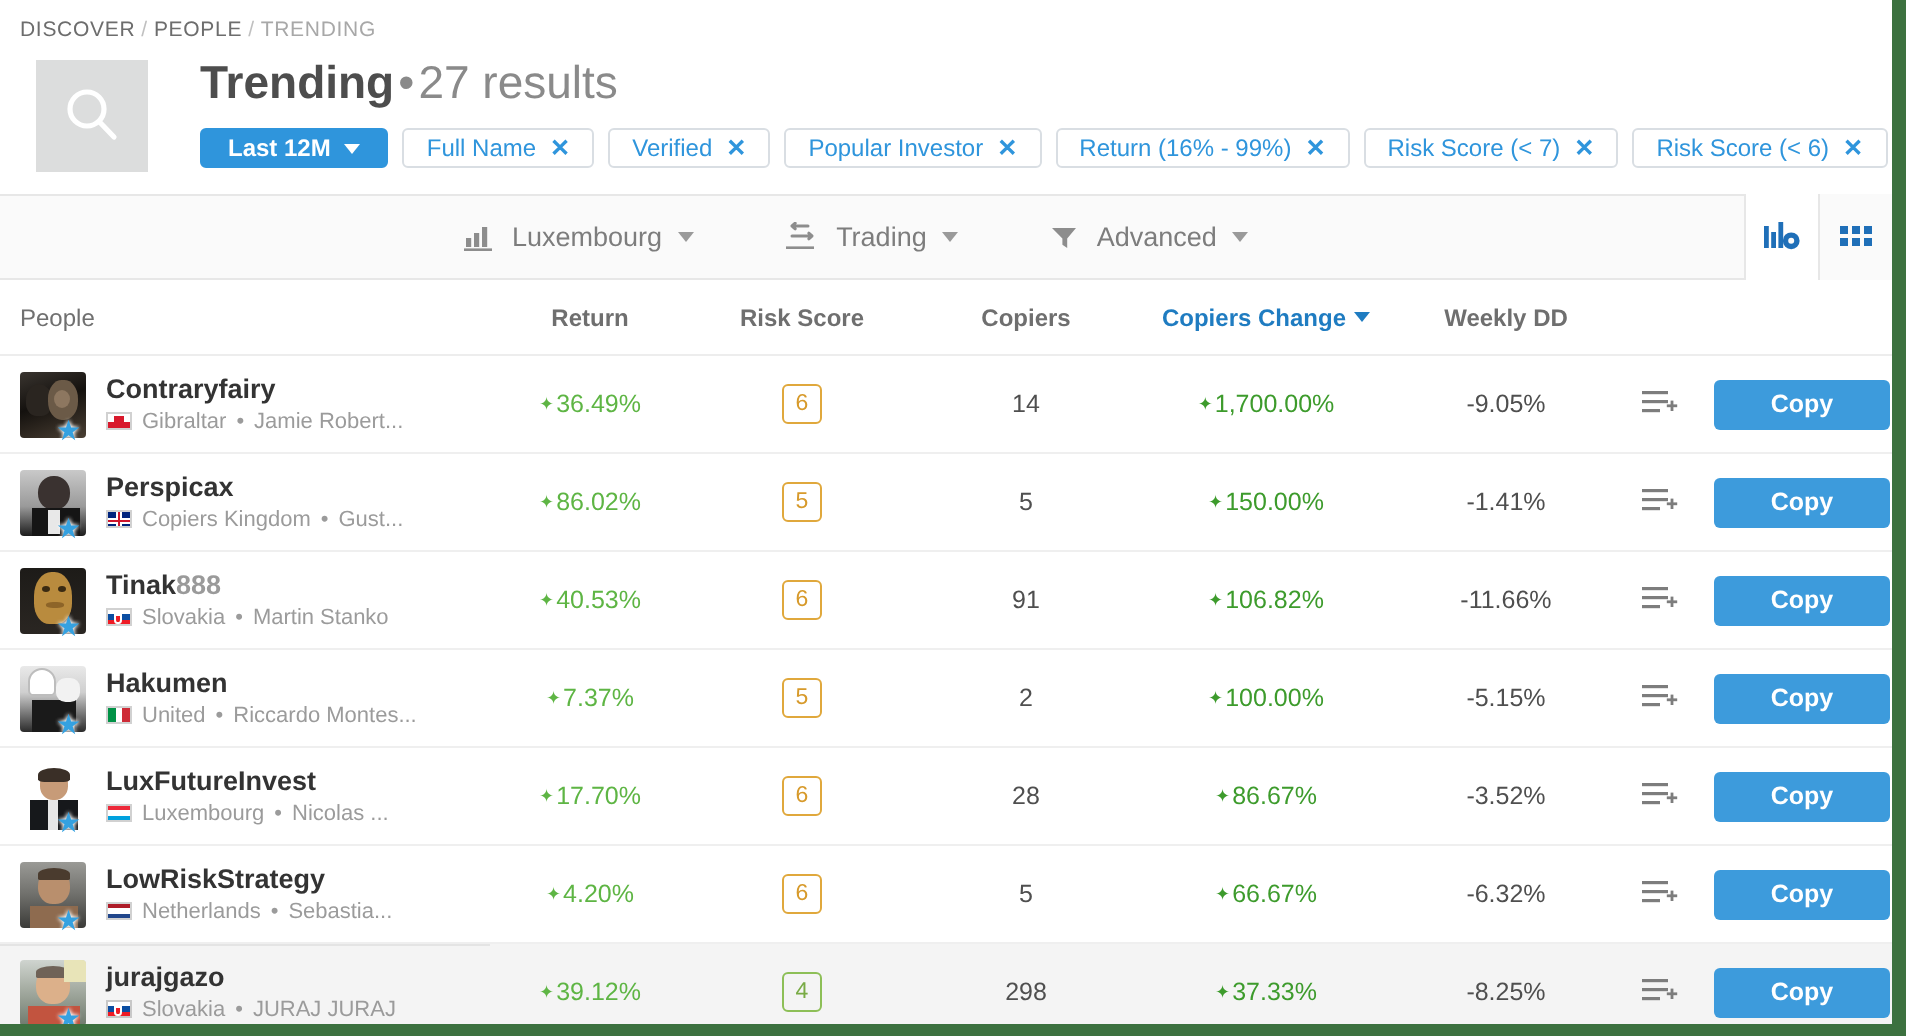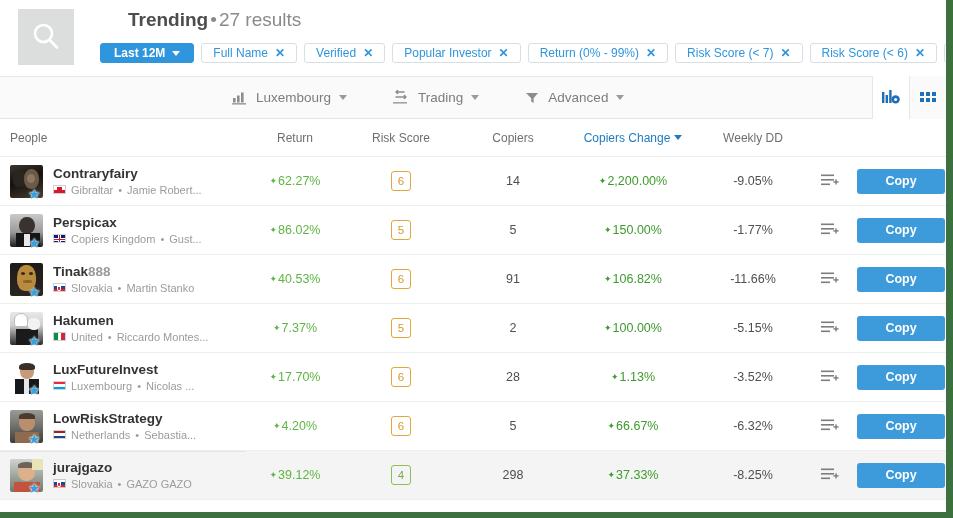--- a/index.html
+++ b/index.html
@@ -39,26 +39,25 @@
   }
   .search-thumb {
     width: 56px; height: 56px;
     background: #dcdddd;
     display: flex; align-items: center; justify-content: center;
     flex: 0 0 auto;
   }
   .search-thumb svg { display:block; }
   .header-right { margin-left: 26px; flex: 1 1 auto; min-width: 0; }
   .page-title {
-    font-size: 19px;
+    font-size: 23px;
     font-weight: bold;
     color: #4d4d4d;
     line-height: 22px;
     white-space: nowrap;
-    margin-left: 28px;
   }
   .page-title .count { font-weight: normal; color: #8a8a8a; }
   .page-title .dot { color: #8a8a8a; font-weight: normal; padding: 0 2px; }
 
   
   .chips {
     display: flex;
     align-items: center;
     margin-top: 9px;
     height: 26px;
@@ -138,21 +137,21 @@
     border-left: 1px solid #e7e7e7;
     background: #fafafa;
   }
   .view-btn.active { background: #fff; }
 
   
   table.grid { width: 100%; border-collapse: collapse; table-layout: fixed; }
   .grid th {
     font-size: 12px;
     color: #6f6f6f;
-    font-weight: normal;
+    font-weight: bold;
     text-align: center;
     padding: 12px 0 11px;
     border-bottom: 1px solid #ededed;
     background: #fff;
     white-space: nowrap;
   }
   .grid th.people { text-align: left; padding-left: 10px; font-weight: normal; color: #707070; }
   .grid th.sorted { color: #1f7cc1; }
   .grid th .caret-down { border-top-color: #1f7cc1; margin-left: 4px; vertical-align: 2px; }
 
@@ -256,20 +255,23 @@
   col.c-copch  { width: 128px; }
   col.c-dd     { width: 112px; }
   col.c-list   { width: 42px; }
   col.c-copy   { width: 100px; }
 </style>
 </head>
 <body>
 
 <div id="screen">
 
+  <div class="breadcrumb">
+    <span class="crumb">DISCOVER</span><span class="sep">/</span><span class="crumb">PEOPLE</span><span class="sep">/</span><span class="crumb last">TRENDING</span>
+  </div>
 
   <div class="header">
 
     <div class="search-thumb">
       <svg width="34" height="34" viewBox="0 0 34 34">
         <circle cx="14.5" cy="13.5" r="8.5" fill="none" stroke="#ffffff" stroke-width="2.6"></circle>
         <line x1="20.8" y1="20" x2="28" y2="27.5" stroke="#ffffff" stroke-width="2.6" stroke-linecap="round"></line>
       </svg>
     </div>
 
@@ -294,21 +296,21 @@
           <span>Verified</span>
           <span class="x">✕</span>
         </div>
 
         <div class="chip">
           <span>Popular Investor</span>
           <span class="x">✕</span>
         </div>
 
         <div class="chip">
-          <span>Return (0% - 99%)</span>
+          <span>Return (16% - 99%)</span>
           <span class="x">✕</span>
         </div>
 
         <div class="chip">
           <span>Risk Score (&lt; 7)</span>
           <span class="x">✕</span>
         </div>
 
         <div class="chip">
           <span>Risk Score (&lt; 6)</span>
@@ -421,24 +423,24 @@
                   <span style="left:0;bottom:0;right:0;height:40%;background:#d8192c"></span>
                   <span style="left:3px;top:1px;width:5px;height:5px;background:#d8192c"></span>
                 </span>
                 <span>Gibraltar</span>
                 <span>•</span>
                 <span>Jamie Robert...</span>
               </div>
             </div>
           </div>
         </td>
-        <td><span class="pos"><span class="arrow-up">✦</span><span>62.27%</span></span></td>
+        <td><span class="pos"><span class="arrow-up">✦</span><span>36.49%</span></span></td>
         <td><span class="risk">6</span></td>
         <td>14</td>
-        <td><span class="pos dark"><span class="arrow-up">✦</span><span>2,200.00%</span></span></td>
+        <td><span class="pos dark"><span class="arrow-up">✦</span><span>1,700.00%</span></span></td>
         <td class="neg">-9.05%</td>
         <td>
           <svg class="list-icon" width="18" height="14" viewBox="0 0 18 14">
             <rect x="0" y="1.5" width="13" height="1.6" fill="#7d7d7d"></rect>
             <rect x="0" y="6" width="13" height="1.6" fill="#7d7d7d"></rect>
             <rect x="0" y="10.5" width="9" height="1.6" fill="#7d7d7d"></rect>
             <rect x="12.4" y="8.2" width="5.2" height="1.4" fill="#7d7d7d"></rect>
             <rect x="14.3" y="6.3" width="1.4" height="5.2" fill="#7d7d7d"></rect>
           </svg>
         </td>
@@ -470,21 +472,21 @@
                 <span>•</span>
                 <span>Gust...</span>
               </div>
             </div>
           </div>
         </td>
         <td><span class="pos"><span class="arrow-up">✦</span><span>86.02%</span></span></td>
         <td><span class="risk">5</span></td>
         <td>5</td>
         <td><span class="pos dark"><span class="arrow-up">✦</span><span>150.00%</span></span></td>
-        <td class="neg">-1.77%</td>
+        <td class="neg">-1.41%</td>
         <td>
           <svg class="list-icon" width="18" height="14" viewBox="0 0 18 14">
             <rect x="0" y="1.5" width="13" height="1.6" fill="#7d7d7d"></rect>
               <rect x="0" y="6" width="13" height="1.6" fill="#7d7d7d"></rect>
               <rect x="0" y="10.5" width="9" height="1.6" fill="#7d7d7d"></rect>
               <rect x="12.4" y="8.2" width="5.2" height="1.4" fill="#7d7d7d"></rect>
               <rect x="14.3" y="6.3" width="1.4" height="5.2" fill="#7d7d7d"></rect>
           </svg>
         </td>
         <td><button class="copy-btn">Copy</button></td>
@@ -601,21 +603,21 @@
                 <span>Luxembourg</span>
                 <span>•</span>
                 <span>Nicolas ...</span>
               </div>
             </div>
           </div>
         </td>
         <td><span class="pos"><span class="arrow-up">✦</span><span>17.70%</span></span></td>
         <td><span class="risk">6</span></td>
         <td>28</td>
-        <td><span class="pos dark"><span class="arrow-up">✦</span><span>1.13%</span></span></td>
+        <td><span class="pos dark"><span class="arrow-up">✦</span><span>86.67%</span></span></td>
         <td class="neg">-3.52%</td>
         <td>
           <svg class="list-icon" width="18" height="14" viewBox="0 0 18 14">
             <rect x="0" y="1.5" width="13" height="1.6" fill="#7d7d7d"></rect>
               <rect x="0" y="6" width="13" height="1.6" fill="#7d7d7d"></rect>
               <rect x="0" y="10.5" width="9" height="1.6" fill="#7d7d7d"></rect>
               <rect x="12.4" y="8.2" width="5.2" height="1.4" fill="#7d7d7d"></rect>
               <rect x="14.3" y="6.3" width="1.4" height="5.2" fill="#7d7d7d"></rect>
           </svg>
         </td>
@@ -681,21 +683,21 @@
               <div class="uname"><span>jurajgazo</span><span class="dim"></span></div>
               <div class="sub">
                 <span class="flag">
                   <span style="left:0;top:0;right:0;height:33%;background:#fff"></span>
                   <span style="left:0;top:33%;right:0;height:34%;background:#0b4ea2"></span>
                   <span style="left:0;bottom:0;right:0;height:33%;background:#ee1c25"></span>
                   <span style="left:3px;top:1.5px;width:4px;height:5px;background:#ee1c25;border:1px solid #fff;border-radius:0 0 40% 40%"></span>
                 </span>
                 <span>Slovakia</span>
                 <span>•</span>
-                <span>GAZO GAZO</span>
+                <span>JURAJ JURAJ</span>
               </div>
             </div>
           </div>
         </td>
         <td><span class="pos"><span class="arrow-up">✦</span><span>39.12%</span></span></td>
         <td><span class="risk green">4</span></td>
         <td>298</td>
         <td><span class="pos dark"><span class="arrow-up">✦</span><span>37.33%</span></span></td>
         <td class="neg">-8.25%</td>
         <td>

